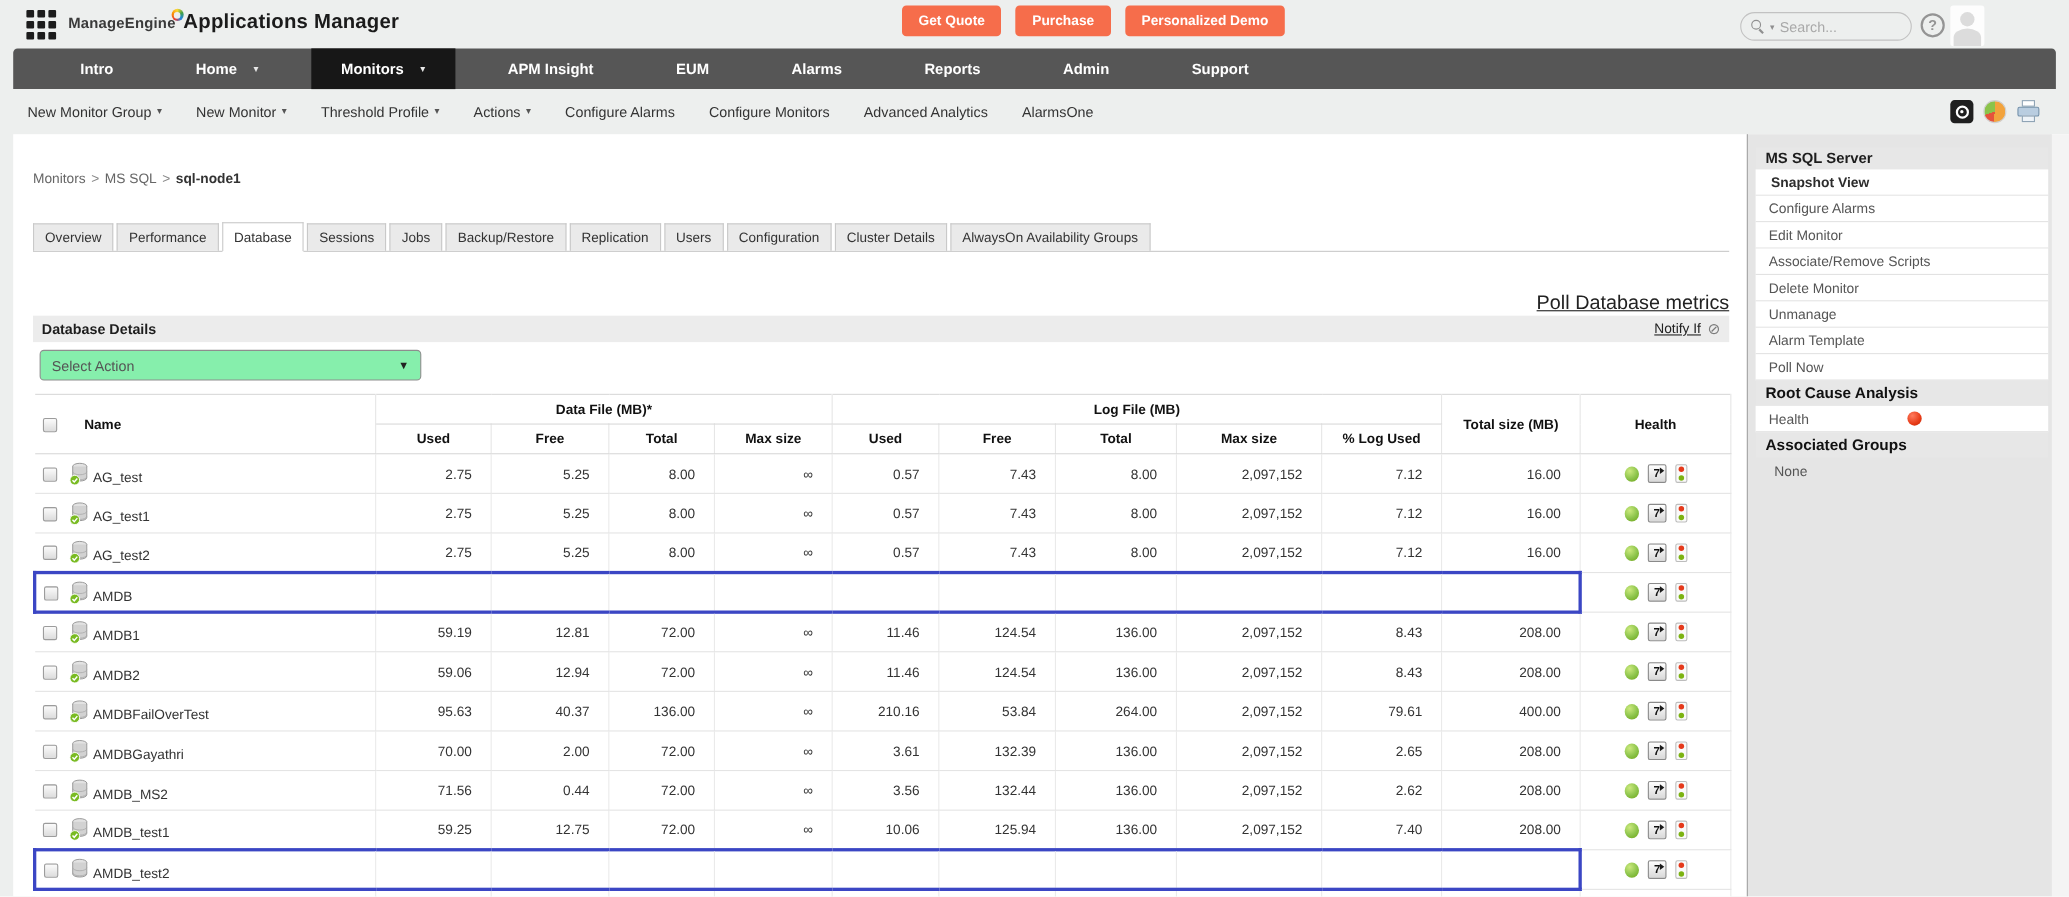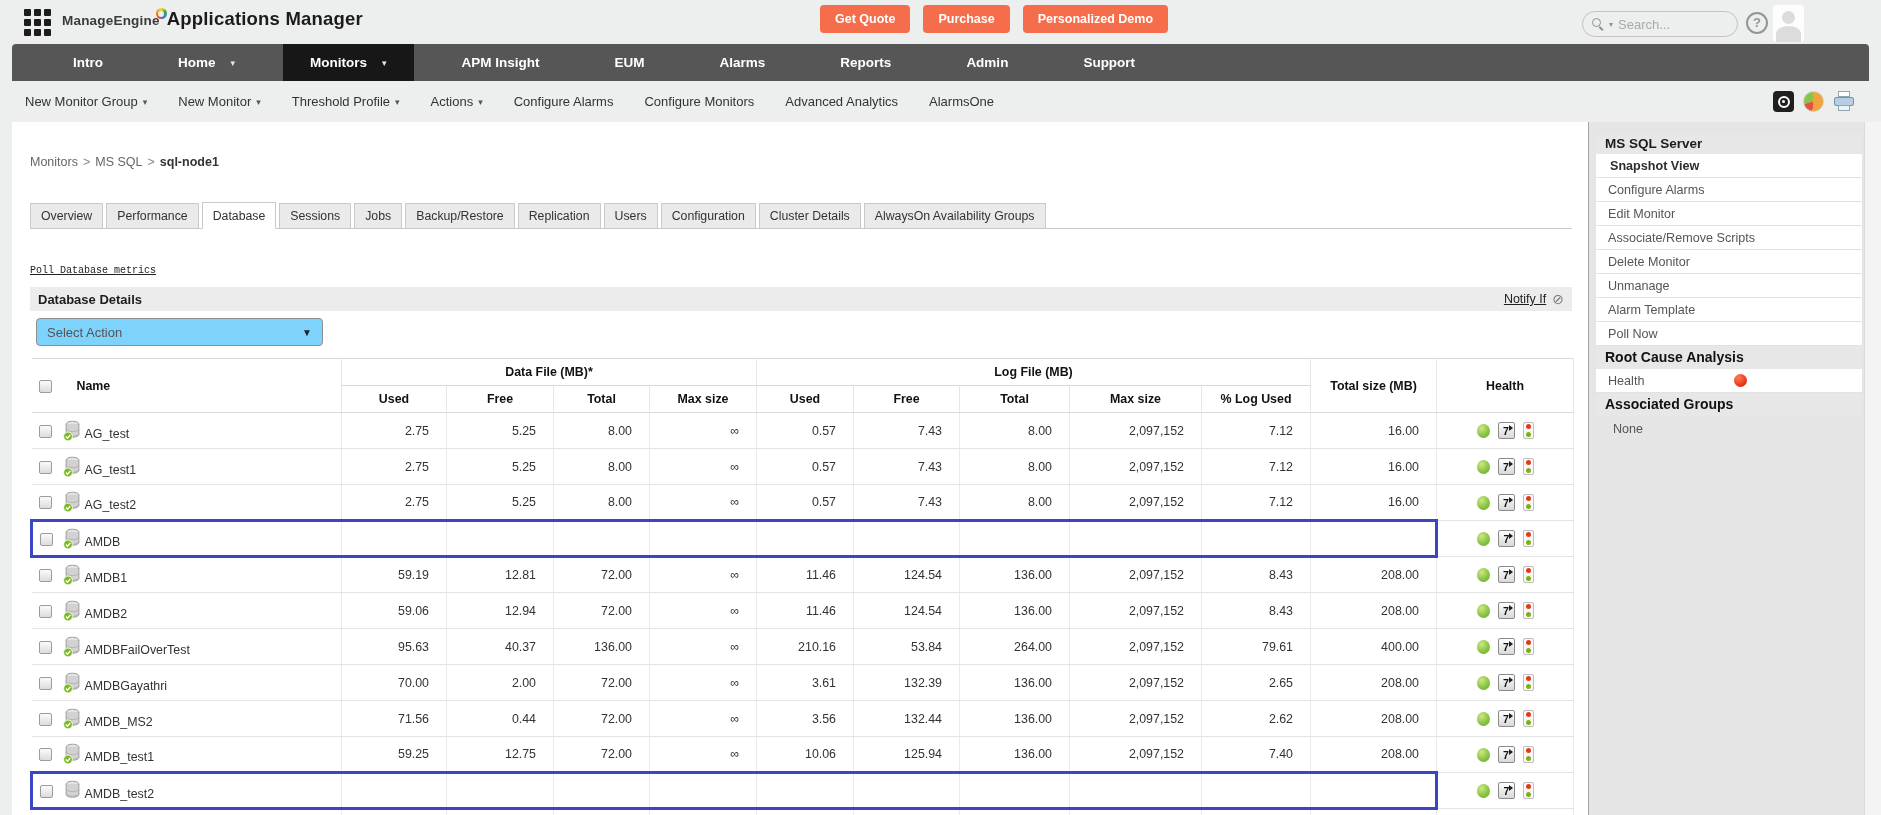--- a/index.html
+++ b/index.html
@@ -63,31 +63,31 @@
   .breadcrumb { position:absolute; left:18px; top:33px; font-size:12.5px; color:#666; }
   .breadcrumb .sep { margin:0 5px; color:#888; }
   .breadcrumb b { color:#333; }
   .breadcrumb span[data-interactable="true"] { cursor:pointer; }
 
   .tabs { position:absolute; left:18px; top:80px; width:1542px; display:flex; align-items:flex-end; border-bottom:1px solid #c9c9c9; height:27px;}
   .tab { height:25px; line-height:24px; padding:0 10px; background:#eaeaea; border:1px solid #c9c9c9; border-bottom:none;
     font-size:12.3px; color:#333; margin-right:3px; cursor:pointer; white-space:nowrap;}
   .tab.active { background:#fff; height:27px; line-height:26px; margin-bottom:-1px; border-bottom:1px solid #fff; }
 
-  .poll-link { position:absolute; left:18px; top:143px; width:1542px; text-align:left; font-size:10px;font-family:Liberation Mono, monospace; }
+  .poll-link { position:absolute; left:18px; top:143px; width:1542px; text-align:right; font-size:18px; }
   .poll-link a, .notify a { color:#222; text-decoration:underline; cursor:pointer; }
 
   .details-bar { position:absolute; left:18px; top:165px; width:1542px; height:24px; background:#ececec;
     display:flex; align-items:center; justify-content:space-between; padding:0 8px; }
   .details-bar .title { font-size:13px; font-weight:700; color:#1d1d1d; }
   .notify { display:flex; align-items:center; gap:6px; font-size:12.5px; }
   .notify .off { color:#7a7a7a; font-size:14px; cursor:pointer; }
 
-  .select-box { position:absolute; left:24px; top:196px; width:287px; height:28px; border:1px solid #8e8e8e; border-radius:4px;
-    background:#7dd3fc; display:flex; align-items:center; justify-content:space-between; padding:0 10px; font-size:13px; color:#555; cursor:pointer;}
+  .select-box { position:absolute; left:24px; top:196px; width:347px; height:28px; border:1px solid #8e8e8e; border-radius:4px;
+    background:#86efac; display:flex; align-items:center; justify-content:space-between; padding:0 10px; font-size:13px; color:#555; cursor:pointer;}
   .select-box .sel-caret { font-size:10px; color:#222; }
 
   .create-report { position:absolute; left:18px; top:205px; width:1542px; display:flex; justify-content:flex-end; align-items:center; gap:6px;
     font-size:11px; color:#333;margin-top:41px; }
   .cr-icon { width:15px; height:15px; border:1px solid #8c9fd4; background:#eef1fa; display:grid;
     grid-template-columns:5px 5px; grid-template-rows:5px 5px; gap:1px; padding:1px; cursor:pointer;}
   .cr-icon i { background:#7b8fd0; }
   .create-report span[data-name="create-report-link"] { cursor:pointer; }
 
   

